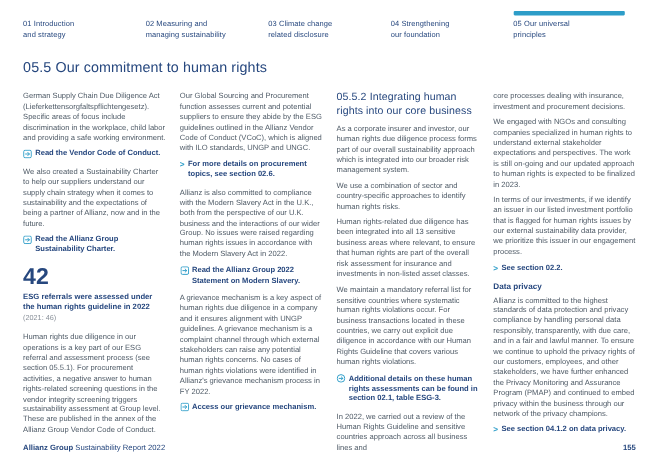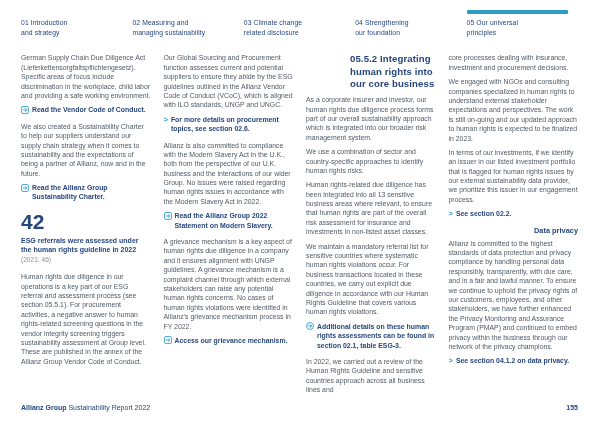--- a/index.html
+++ b/index.html
@@ -46,27 +46,26 @@
   
   .content{
     display:grid;
     grid-template-columns:repeat(4,1fr);
     column-gap:13px;
     padding:15px 22px 0 21px;
   }
   .col{font-size:6.9px;line-height:1.36;}
   .col p{margin-bottom:5px;color:var(--body);}
   .col-heading{
-    font-size:9.6px;font-weight:700;color:var(--navy);
-    line-height:1.28;margin-bottom:5px;letter-spacing:.1px;margin-left:44px;
+    font-size:9.6px;font-weight:400;color:var(--navy);
+    line-height:1.28;margin-bottom:5px;letter-spacing:.1px;
   }
   .sub-heading{
     font-size:7.4px;font-weight:700;color:var(--navy);
     margin:6px 0 3px 0;
-    text-align:right;
   }
 
   
   .doclink{
     display:flex;align-items:flex-start;gap:3px;
     margin:4px 0 7px 0;cursor:pointer;
   }
   .doclink .txt{
     font-size:6.9px;font-weight:700;color:var(--navy);line-height:1.36;
   }
@@ -133,20 +132,21 @@
     </div>
     <div class="nav-item active">
       <div class="nav-bar"></div>
       <div class="nav-label">
         <div>05 Our universal</div>
         <div>principles</div>
       </div>
     </div>
   </div>
 
+  <div class="page-title">05.5 Our commitment to human rights</div>
 
   <div class="content">
 
     <div class="col">
       <p>German Supply Chain Due Diligence Act (Lieferkettensorgfaltspflichtengesetz). Specific areas of focus include discrimination in the workplace, child labor and providing a safe working environment.</p>
       <div class="doclink">
         <span class="icon">
           <svg width="8" height="8" viewBox="0 0 10 10">
               <rect x="0.7" y="0.7" width="8.6" height="8.6" rx="1.6" fill="none" stroke="currentColor" stroke-width="1.1"></rect>
               <path d="M2.8 5h4.1 M5.4 3.2L7.2 5 5.4 6.8" fill="none" stroke="currentColor" stroke-width="1.1" stroke-linecap="round" stroke-linejoin="round"></path>

